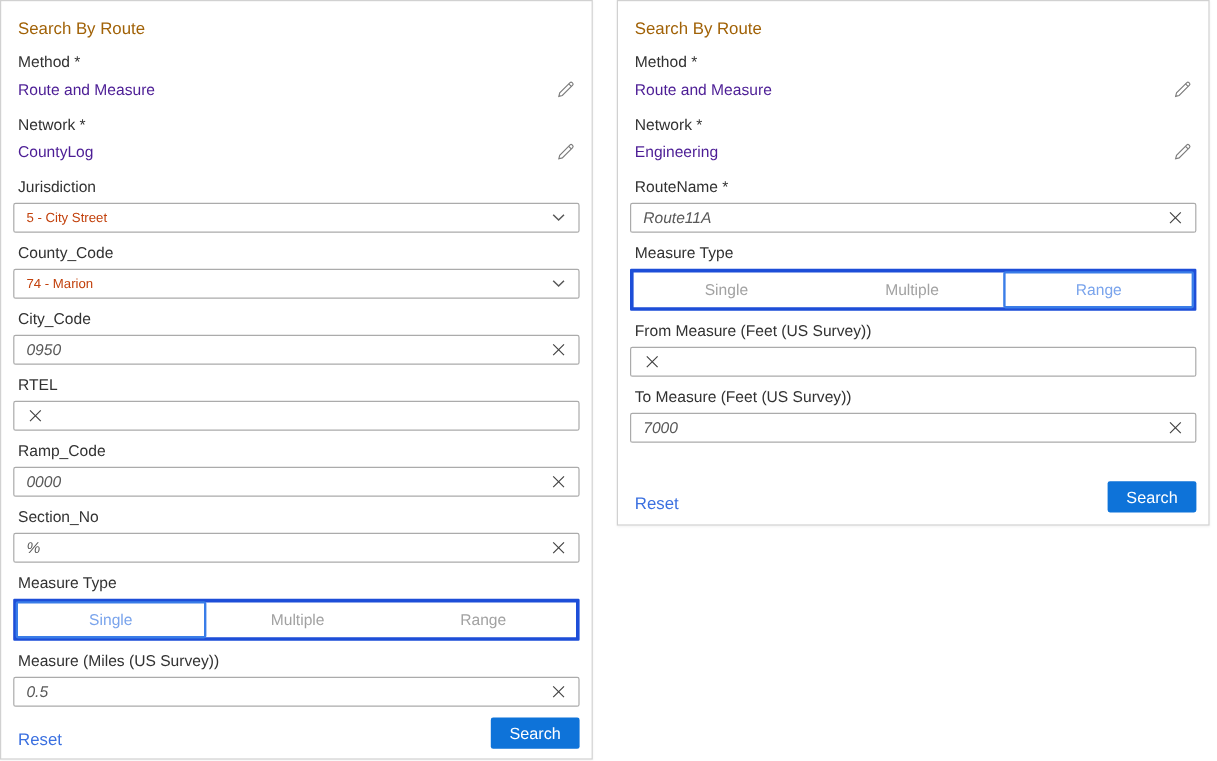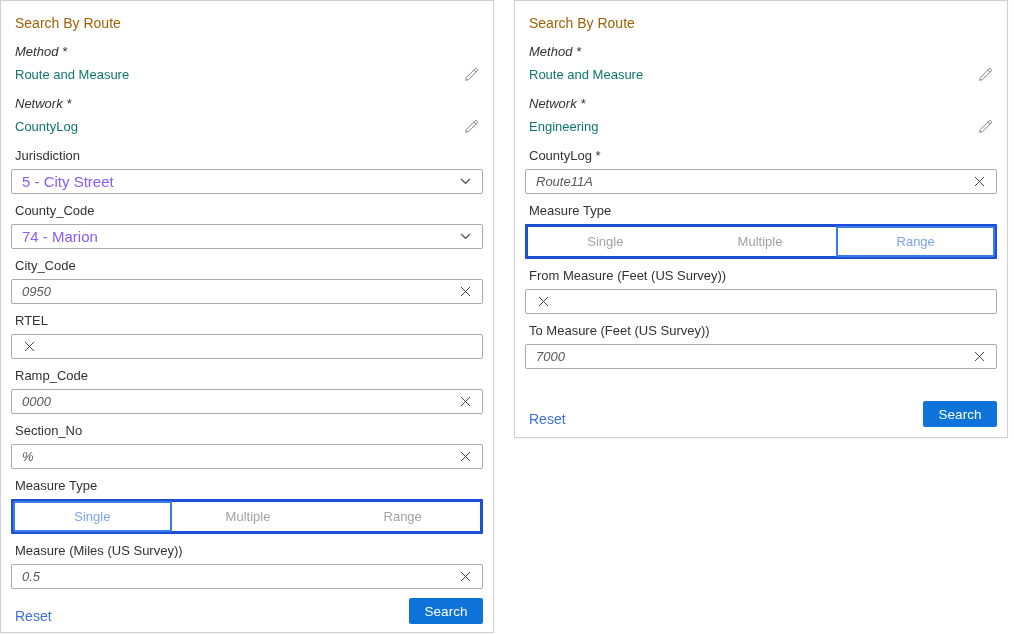--- a/index.html
+++ b/index.html
@@ -19,34 +19,34 @@
     padding:8px 10px 10px 10px;
   }
   #panel-left  { left:0px;   width:494px; height:633px; }
   #panel-right { left:514px; width:494px; height:438px; }
 
   .panel-title { font-size:14px; color:#a16207; margin:6px 4px 13px 4px; }
 
   .lbl { font-size:13px; color:#323232; margin:0 4px 6px 4px; }
 
   .dgroup { margin-bottom:2px; }
-  .dgroup .lbl { margin-bottom:7px;font-style:italic; }
+  .dgroup .lbl { margin-bottom:7px; }
   .vrow {
     display:flex; justify-content:space-between; align-items:center;
-    font-size:13px; color:#0f766e; margin:0 4px 11px 4px; height:17px;
+    font-size:13px; color:#4c1d95; margin:0 4px 11px 4px; height:17px;
   }
   .pencil { cursor:pointer; display:flex; align-items:center; }
 
   .fgroup { margin-bottom:9px; }
   .control {
     height:25px; border:1px solid #ababab; border-radius:2px;
     display:flex; align-items:center; padding:0 9px 0 10px;
     background:#fff; width:100%;
   }
-  .control .val { flex:1; font-size:15px; color:#8b5cf6; }
+  .control .val { flex:1; font-size:11px; color:#c2410c; }
   .control input {
     flex:1; border:none; outline:none; padding:0; background:transparent;
     font-family:"Liberation Sans", sans-serif; font-size:13px; color:#595959;font-style:italic;
   }
   .icon-btn { display:flex; align-items:center; cursor:pointer; padding:2px; }
 
   .segmented {
     height:35px; border:3px solid #1d4ed8; border-radius:1px;
     display:flex; align-items:stretch; background:#fff;
   }
@@ -230,21 +230,21 @@
             <g fill="none" stroke="#7c7c7c" stroke-width="1">
               <path d="M11.8 1.9a1.3 1.3 0 0 1 1.8 0l.5.5a1.3 1.3 0 0 1 0 1.8L4.9 13.4l-3.1.8.8-3.1z"></path>
               <path d="M10.6 3.1l2.3 2.3"></path>
             </g>
           </svg>
       </span>
     </div>
   </div>
 
   <div class="fgroup">
-    <div class="lbl">CountyLog *</div>
+    <div class="lbl">RouteName *</div>
     <div class="control">
       <input value="Route11A" style="">
       <span class="icon-btn">
         <svg width="11" height="11" viewBox="0 0 11 11">
             <path d="M1 1l9 9M10 1l-9 9" stroke="#444444" stroke-width="1" fill="none"></path>
           </svg>
       </span>
     </div>
   </div>
 

